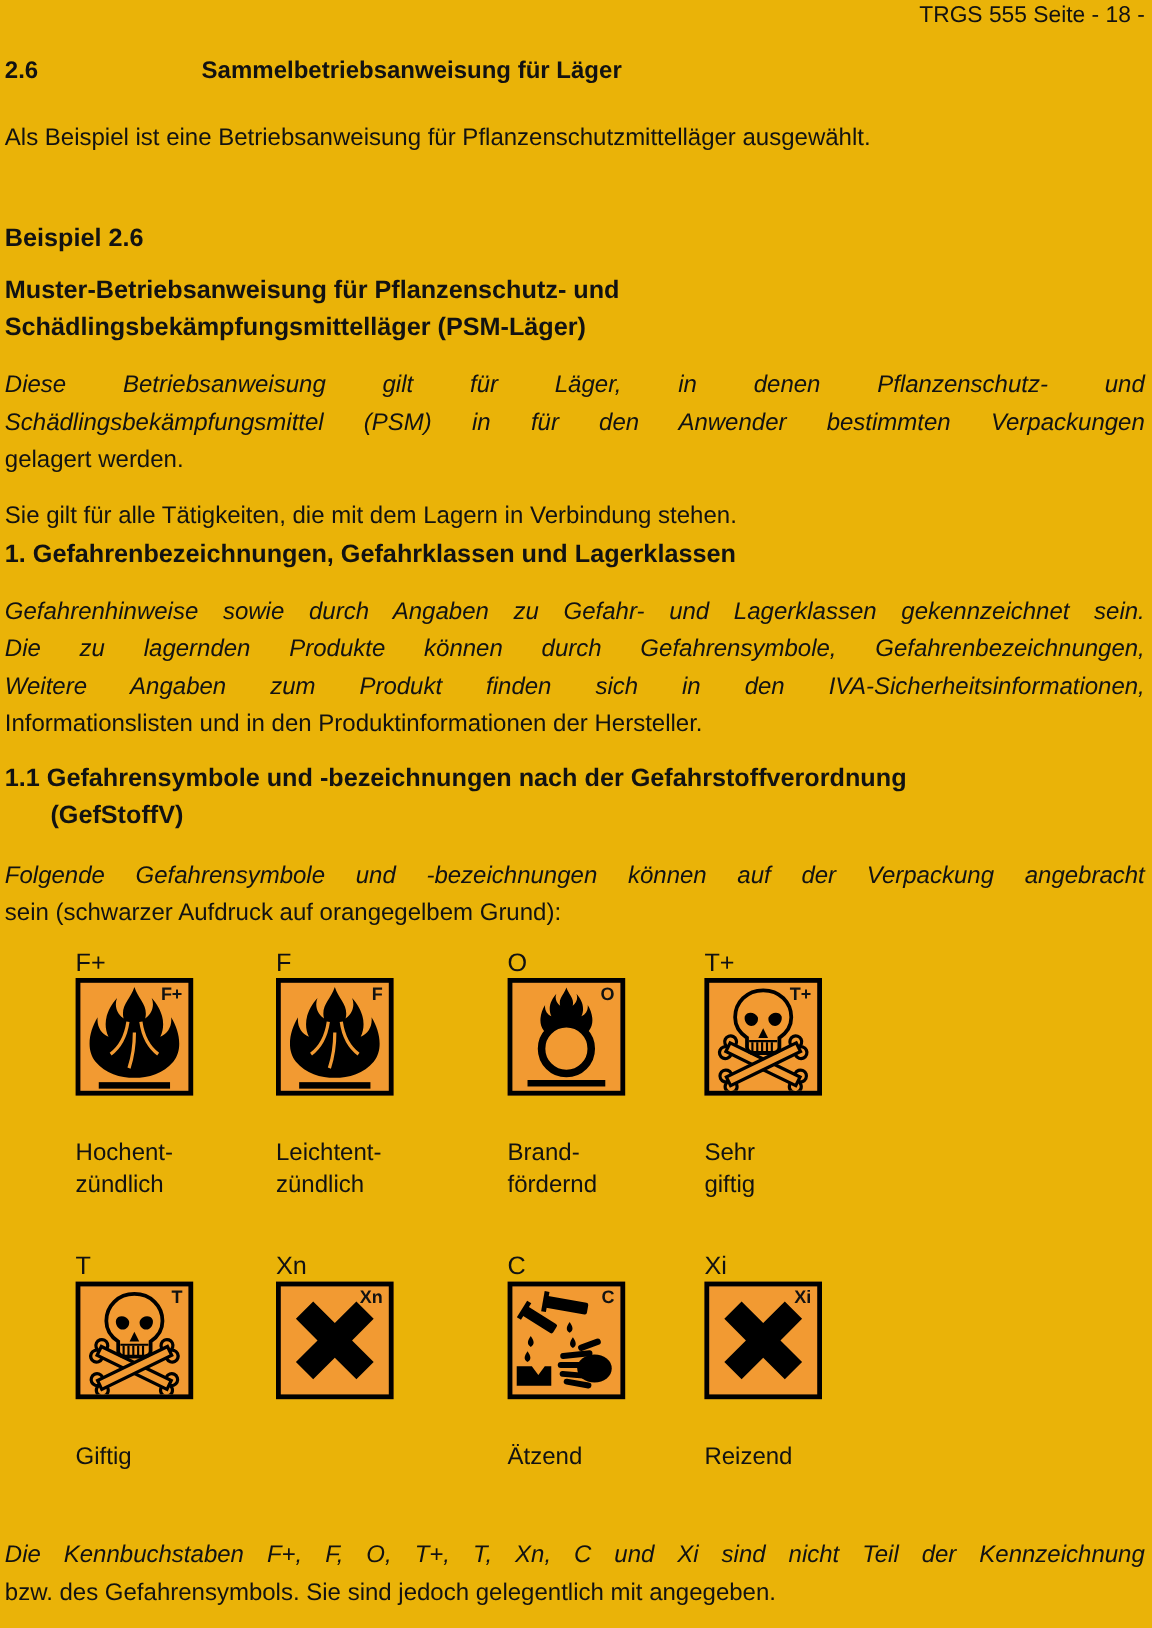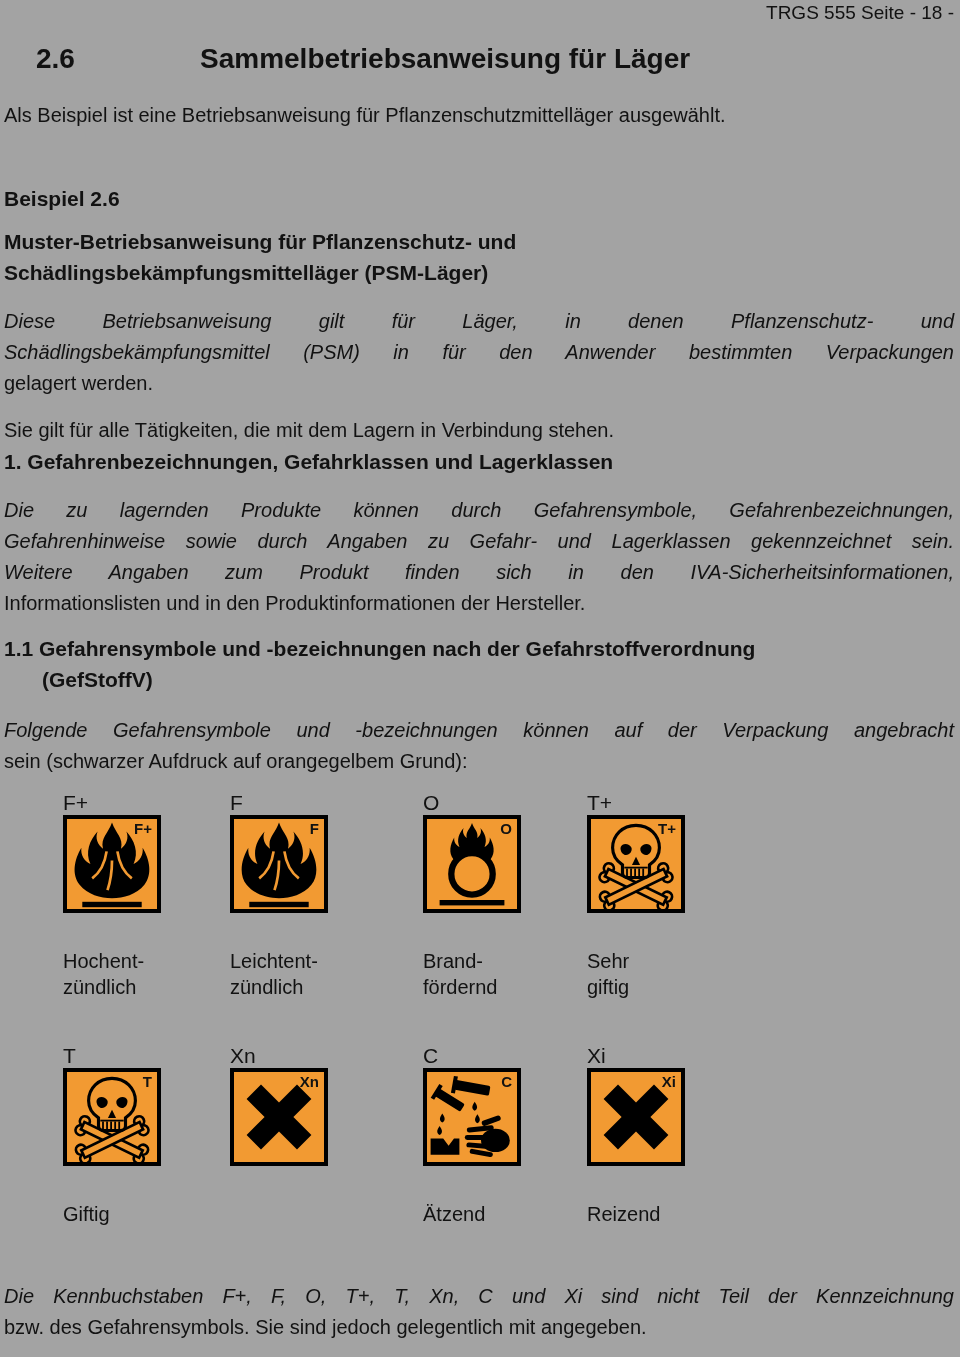--- a/index.html
+++ b/index.html
@@ -1,31 +1,31 @@
 <!DOCTYPE html>
 <html><head>
 <meta charset="utf-8">
 <style>
   * { box-sizing: border-box; }
   html, body { margin: 0; padding: 0; background: #ffffff; }
   .page {
     position: relative;
     width: 960px;
     height: 1357px;
-    background: #a3a3a3;
+    background: #eab308;
     color: #121212;
     font-family: "Liberation Sans", sans-serif;
     font-size: 20px;
     line-height: 31px;
     padding: 2px 6px 0 4px;
     overflow: hidden;
   }
   p { margin: 0; }
   .pageref { text-align: right; font-size: 19px; line-height: 22px; }
-  .h-sec { display: flex; margin-top: 20px; font-weight: bold; font-size: 28px; line-height: 30px; margin-left: 32px; }
+  .h-sec { display: flex; margin-top: 20px; font-weight: bold; font-size: 20px; line-height: 30px; }
   .h-sec .num { width: 164px; flex: none; }
   .p-intro { margin-top: 26px; }
   .p-example { margin-top: 52px; font-weight: bold; font-size: 21px; }
   .p-muster { margin-top: 12px; font-weight: bold; font-size: 21px; }
   .p-scope { margin-top: 18px; }
   .p-scopenote { margin-top: 16px; }
   .h-one { font-weight: bold; font-size: 21px; }
   .p-one { margin-top: 18px; }
   .h-oneone { margin-top: 14px; font-weight: bold; font-size: 21px; }
   .h-oneone .indent { padding-left: 38px; }
@@ -147,22 +147,22 @@
     <div class="jline">Diese Betriebsanweisung gilt für Läger, in denen Pflanzenschutz- und</div>
     <div class="jline">Schädlingsbekämpfungsmittel (PSM) in für den Anwender bestimmten Verpackungen</div>
     <div class="jlast">gelagert werden.</div>
   </div>
 
   <p class="p-scopenote">Sie gilt für alle Tätigkeiten, die mit dem Lagern in Verbindung stehen.</p>
 
   <p class="h-one">1. Gefahrenbezeichnungen, Gefahrklassen und Lagerklassen</p>
 
   <div class="p-one">
+    <div class="jline">Gefahrenhinweise sowie durch Angaben zu Gefahr- und Lagerklassen gekennzeichnet sein.</div>
     <div class="jline">Die zu lagernden Produkte können durch Gefahrensymbole, Gefahrenbezeichnungen,</div>
-    <div class="jline">Gefahrenhinweise sowie durch Angaben zu Gefahr- und Lagerklassen gekennzeichnet sein.</div>
     <div class="jline">Weitere Angaben zum Produkt finden sich in den IVA-Sicherheitsinformationen,</div>
     <div class="jlast">Informationslisten und in den Produktinformationen der Hersteller.</div>
   </div>
 
   <div class="h-oneone">
     <div>1.1 Gefahrensymbole und -bezeichnungen nach der Gefahrstoffverordnung</div>
     <div class="indent">(GefStoffV)</div>
   </div>
 
   <div class="p-two">

